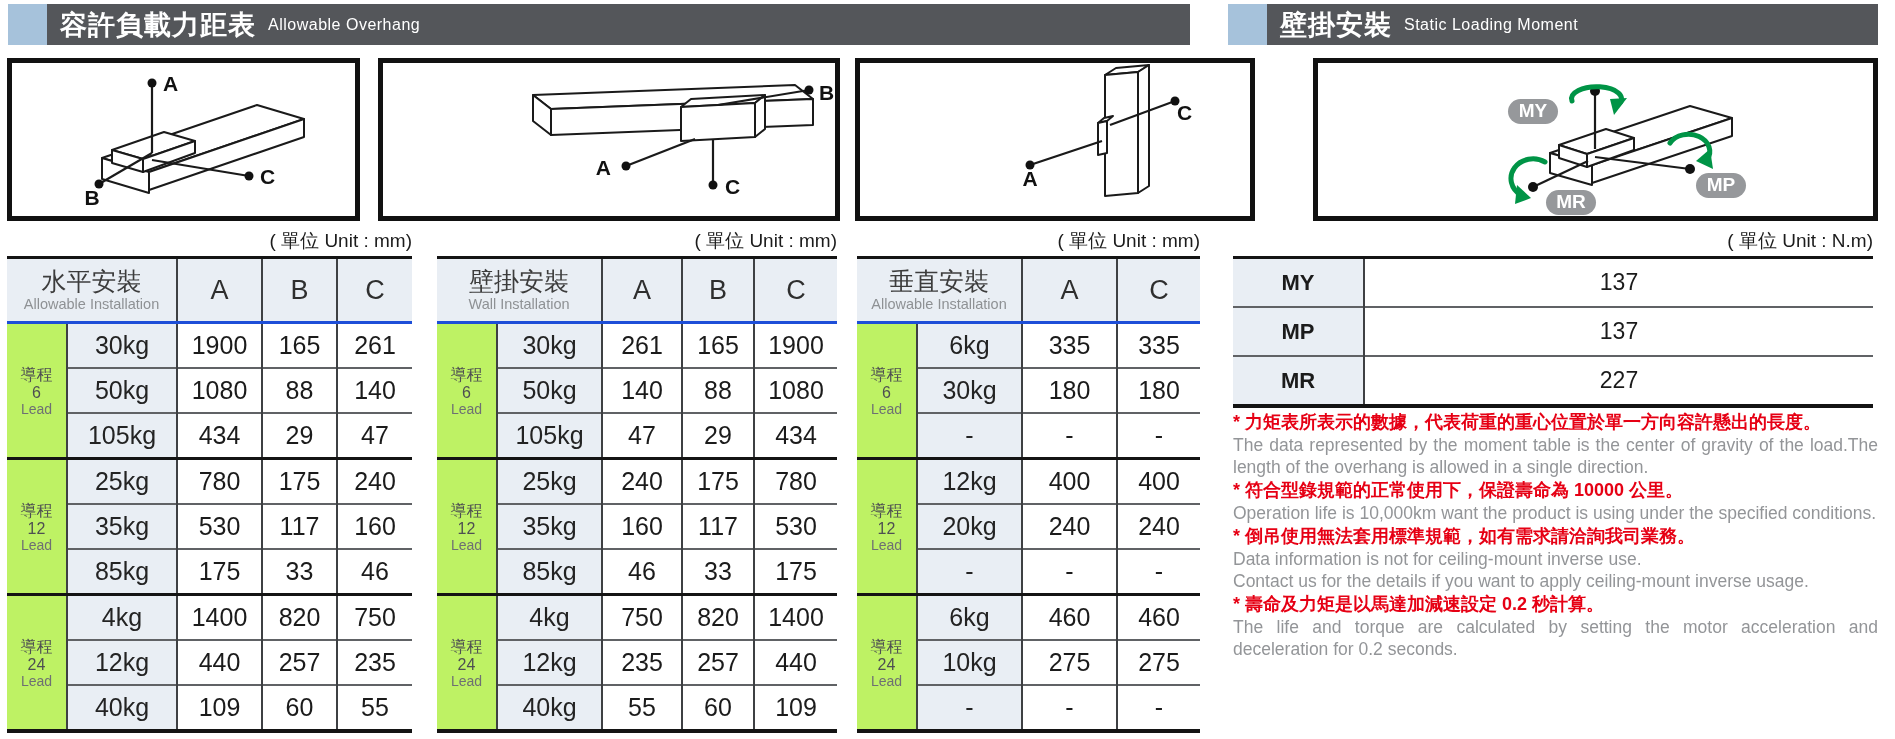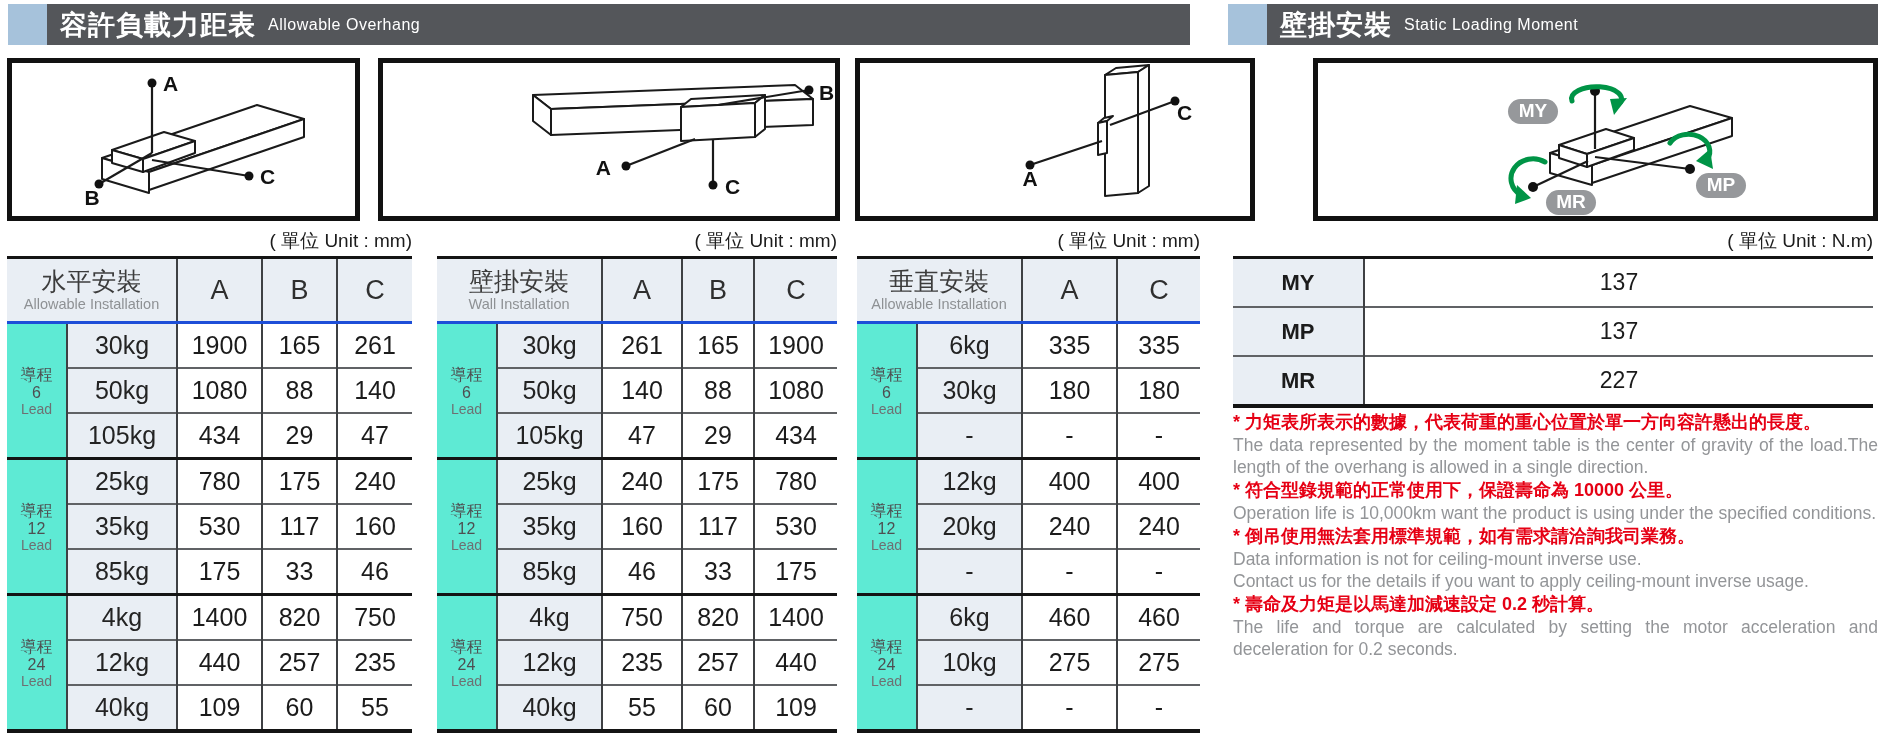--- a/index.html
+++ b/index.html
@@ -43,21 +43,21 @@
   .t1{left:7px;} .t2{left:437px;} .t3{left:857px;}
   table.ovh{border-collapse:collapse;table-layout:fixed;border-top:3px solid #141414;border-bottom:4px solid #141414;}
   .ovh th,.ovh td{padding:0;text-align:center;vertical-align:middle;}
   .ovh th{height:62px;background:#E9EEF4;border-left:2px solid #3E4043;border-bottom:3px solid #1d4ed8;font-weight:normal;}
   .ovh th:first-child{border-left:none;}
   .ovh th.col{font-size:27px;color:#2e2e2e;}
   .ovh th.name .zh{font-size:25px;color:#3c3c3c;line-height:29px;}
   .ovh th.name .en{font-size:14.5px;color:#8E9194;line-height:17px;}
   .ovh td{height:43px;border-left:2px solid #3E4043;border-top:2px solid #606265;}
   .ovh tr.grp td{border-top:3px solid #141414;}
-  .ovh td.lead{border-left:none;background:#5eead4;}
+  .ovh td.lead{border-left:none;background:#bef264;}
   .ovh td.lead .lzh{font-size:16px;color:#4e5052;line-height:19px;}
   .ovh td.lead .lnum{font-size:16px;color:#4e5052;line-height:17px;}
   .ovh td.lead .len{font-size:14px;color:#6e7073;line-height:16px;}
   .ovh td.load{background:#E9EEF4;font-size:25px;color:#232323;}
   .ovh td.val{background:#fff;font-size:25px;color:#1b1b1b;}
 
   
   .mt{position:absolute;left:1233px;top:256px;border-collapse:collapse;table-layout:fixed;
       border-top:3px solid #141414;border-bottom:4px solid #141414;width:640px;}
   .mt td{height:47px;text-align:center;vertical-align:middle;border-top:2px solid #606265;padding:0;}

